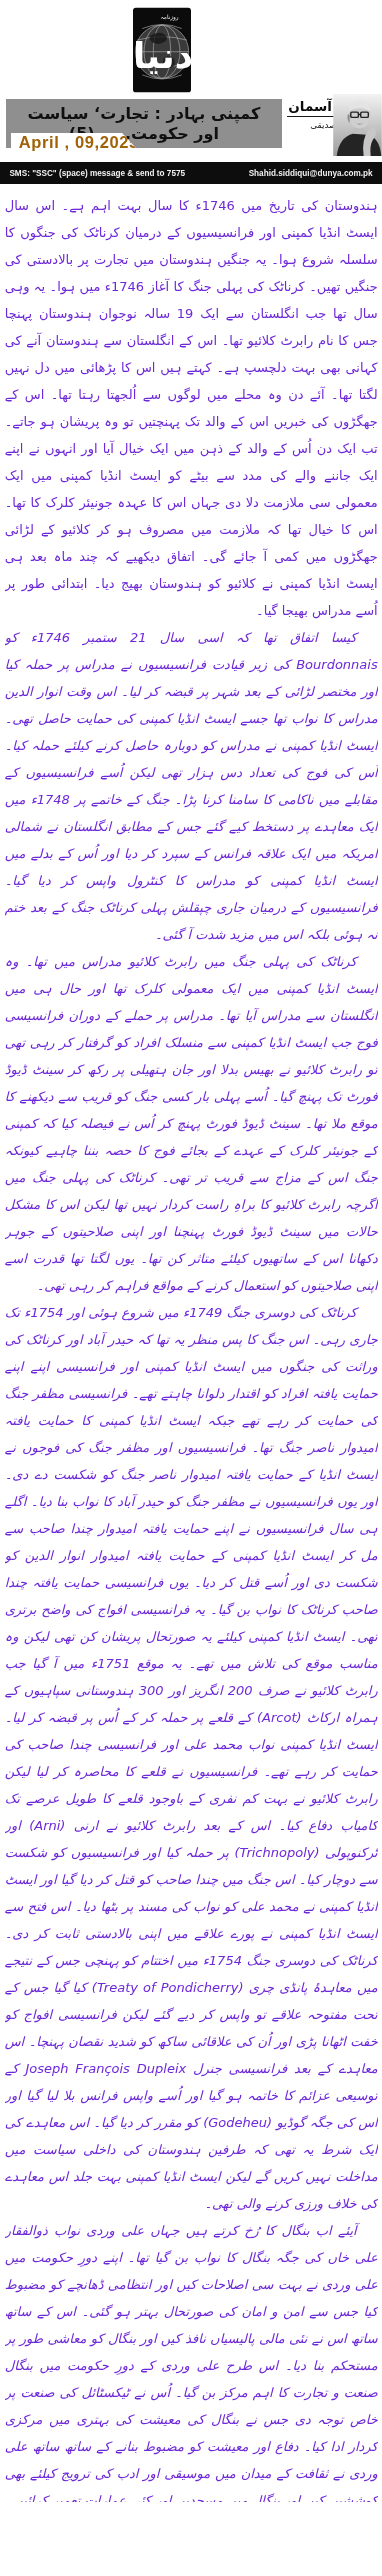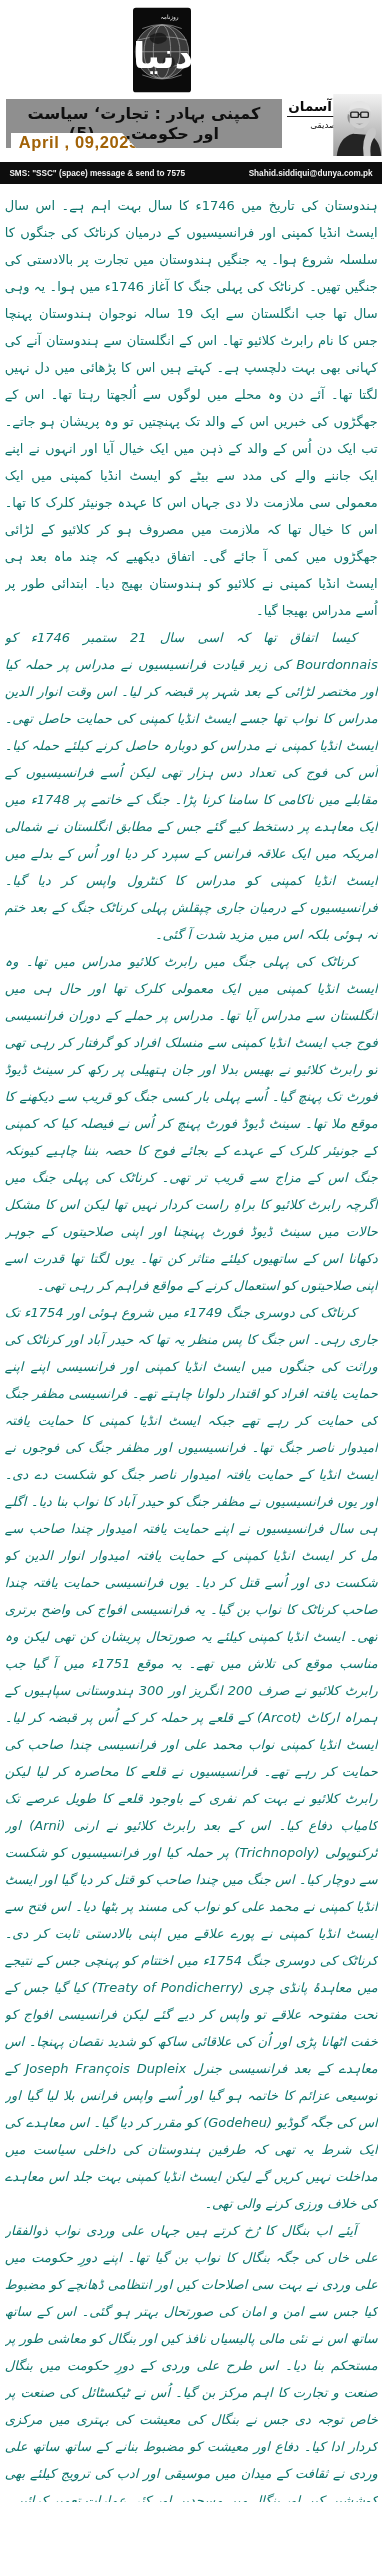--- a/index.html
+++ b/index.html
@@ -42,21 +42,21 @@
   .contact-bar{
     position:absolute;left:0;top:162px;width:382px;height:22.3px;background:#0d0d0d;
     display:flex;align-items:center;justify-content:space-between;
     padding:0 9.4px;box-sizing:border-box;
     font-family:"Liberation Sans",sans-serif;font-size:8.2px;font-weight:bold;color:#f2f2f2;
   }
   
   .article-body{
     position:absolute;left:4.7px;top:192px;width:373px;height:2310px;overflow:hidden;
     direction:rtl;text-align:justify;
-    font-size:13px;line-height:27px;color:#0f766e;
+    font-size:13px;line-height:27px;color:#6d28d9;
     font-family:"DejaVu Sans",sans-serif;
   }
   .article-body p{margin:0;padding:0;}
   .article-body p + p{text-indent:21px;font-style:italic;}
 </style>
 </head>
 <body>
 
 <div class="masthead">
   <svg viewBox="0 0 100 146" xmlns="http://www.w3.org/2000/svg">

